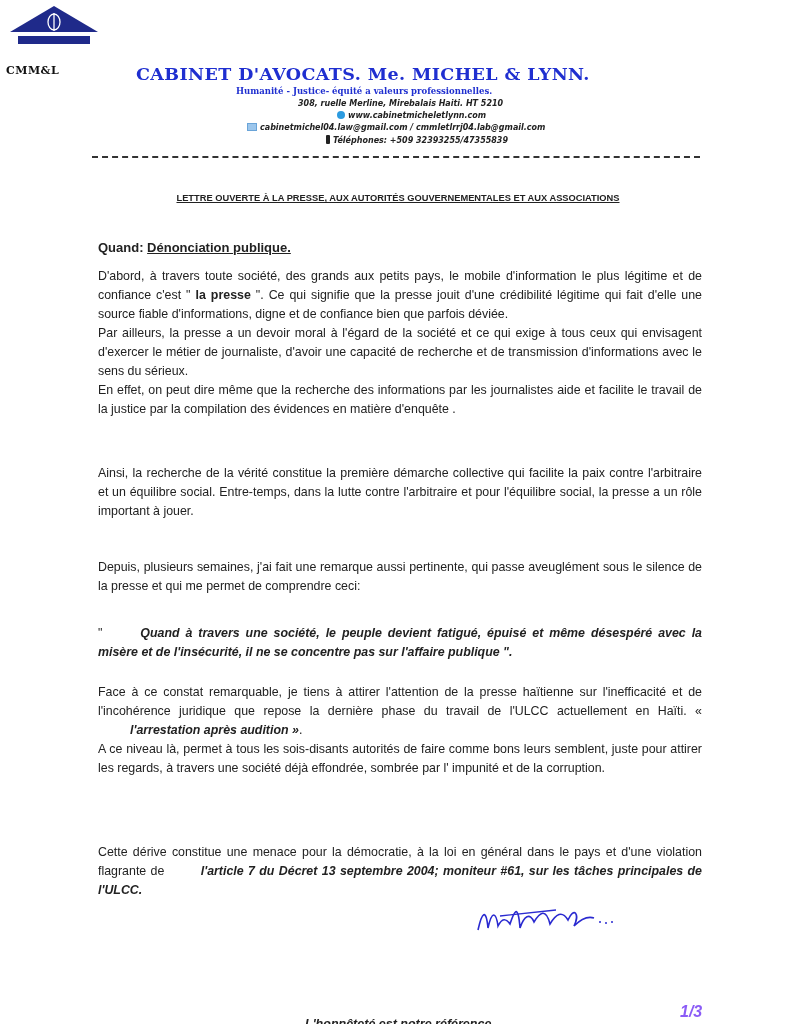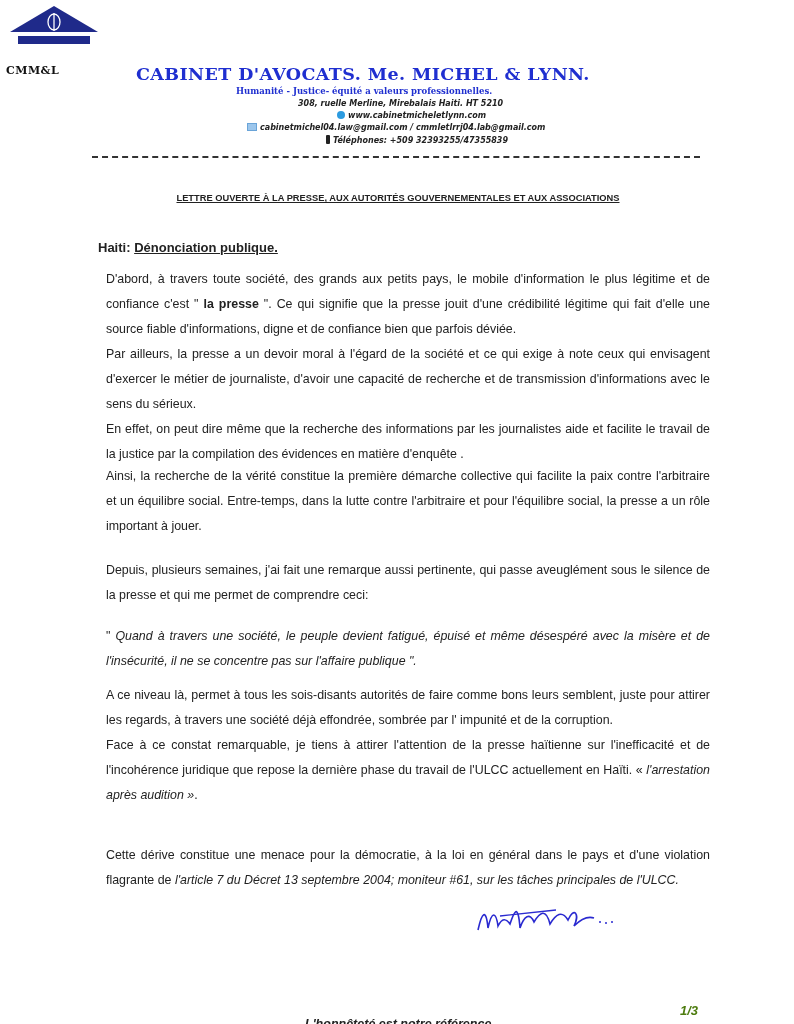--- a/index.html
+++ b/index.html
@@ -29,36 +29,36 @@
   .rule { position: absolute; left: 92px; top: 156px; width: 608px; height: 0;
           border-top: 2px dashed #333; }
 
   .headline { position: absolute; left: 120px; top: 191px; width: 556px; text-align: center;
               font-size: 9.3px; font-weight: bold; text-decoration: underline; line-height: 14px;
               color: #222; }
 
   .subject { position: absolute; left: 98px; top: 240px; font-size: 13px; font-weight: bold; color: #222; }
   .subject .u { text-decoration: underline; }
 
-  .body { position: absolute; left: 106px; width: 604px; font-size: 12.4px; line-height: 25px;
+  .body { position: absolute; left: 98px; width: 604px; font-size: 12.4px; line-height: 19px;
           text-align: justify; color: #222; }
   .body p { margin: 0; }
   .b { font-weight: bold; }
-  .bi { font-weight: normal; font-style: italic; }
+  .bi { font-weight: bold; font-style: italic; margin-left: 32px; }
 
   .flag { display: inline-block; width: 13px; height: 10px; vertical-align: -1px;
           background: linear-gradient(#1f3fbf 50%, #d0213b 50%); position: relative; }
   .flag::after { content: ""; position: absolute; left: 4px; top: 3px; width: 5px; height: 4px; background: #fff; }
 
   .signature { position: absolute; left: 470px; top: 898px; width: 150px; height: 40px; }
 
   .footer-motto { position: absolute; left: 305px; top: 973px; font-size: 12.5px; font-style: italic;
                   font-weight: bold; color: #222; margin-top: 44px; }
-  .page-num { position: absolute; left: 680px; top: 1003px; font-size: 13px; font-style: italic;
-              font-weight: bold; color: #4d7c0f; }
+  .page-num { position: absolute; left: 680px; top: 1003px; font-size: 16px; font-style: italic;
+              font-weight: bold; color: #8b5cf6; }
 </style>
 </head>
 <body>
 
 <svg class="logo" viewBox="0 0 92 44">
   <polygon points="2,28 46,2 90,28" fill="#1f2a8a"></polygon>
   <rect x="10" y="32" width="72" height="8" fill="#1f2a8a"></rect>
   <ellipse cx="46" cy="18" rx="6" ry="8" fill="none" stroke="#ffffff" stroke-width="1.3"></ellipse>
   <line x1="46" y1="9" x2="46" y2="27" stroke="#ffffff" stroke-width="1.3"></line>
 </svg>
@@ -77,44 +77,44 @@
   <span class="ic ic-phone"></span><span>Téléphones: +509 32393255/47355839</span>
 </div>
 
 <div class="rule"></div>
 
 <div class="headline">
   <div>LETTRE OUVERTE À LA PRESSE,  AUX AUTORITÉS GOUVERNEMENTALES ET AUX ASSOCIATIONS</div>
 </div>
 
 <div class="subject">
-  <span>Haiti: </span><span class="u">Dénonciation publique.</span>
+  <span>Quand: </span><span class="u">Dénonciation publique.</span>
 </div>
 
 <div class="body" style="top:267px;">
   <p><span>D'abord, à travers toute société, des grands aux petits pays, le mobile d'information le plus légitime et de confiance c'est  " </span><span class="b">la presse</span><span> ". Ce qui signifie que la presse jouit d'une crédibilité légitime qui fait d'elle une source fiable d'informations, digne et de confiance bien que parfois déviée.</span></p>
-  <p>Par ailleurs, la presse a un devoir moral à l'égard de la société et ce qui exige à note ceux qui envisagent d'exercer le métier de journaliste, d'avoir une capacité de recherche et de transmission d'informations avec le sens du sérieux.</p>
+  <p>Par ailleurs, la presse a un devoir moral à l'égard de la société et ce qui exige à tous ceux qui envisagent d'exercer le métier de journaliste, d'avoir une capacité de recherche et de transmission d'informations avec le sens du sérieux.</p>
   <p>En effet, on peut dire même que la recherche des informations par les journalistes aide et facilite le travail de la justice par la compilation des évidences en matière d'enquête .</p>
 </div>
 
 <div class="body" style="top:464px;">
   <p>Ainsi, la recherche de la vérité constitue la première démarche collective qui facilite la paix contre l'arbitraire et un équilibre social. Entre-temps, dans la lutte contre l'arbitraire et pour l'équilibre social, la presse a un rôle important à jouer.</p>
 </div>
 
 <div class="body" style="top:558px;">
   <p>Depuis, plusieurs semaines, j'ai fait une remarque aussi pertinente, qui  passe aveuglément sous le silence de la presse et qui me permet de comprendre ceci:</p>
 </div>
 
 <div class="body" style="top:624px;">
   <p><span>" </span><span class="bi">Quand à travers une société, le peuple devient fatigué, épuisé et même désespéré avec la misère et de l'insécurité, il ne se concentre pas sur l'affaire publique ".</span></p>
 </div>
 
 <div class="body" style="top:683px;">
+  <p><span>Face à ce constat remarquable, je tiens à attirer l'attention de la presse haïtienne sur l'inefficacité et de l'incohérence juridique que repose la dernière phase du travail de  l'ULCC actuellement en Haïti. «  </span><span class="bi">l'arrestation après audition »</span><span>.</span></p>
   <p>A ce niveau là, permet à tous les sois-disants autorités de faire comme bons leurs semblent, juste pour attirer les regards, à travers une société déjà effondrée, sombrée par l' impunité et de la corruption.</p>
-  <p><span>Face à ce constat remarquable, je tiens à attirer l'attention de la presse haïtienne sur l'inefficacité et de l'incohérence juridique que repose la dernière phase du travail de  l'ULCC actuellement en Haïti. «  </span><span class="bi">l'arrestation après audition »</span><span>.</span></p>
 </div>
 
 <div class="body" style="top:843px;">
   <p><span>Cette dérive constitue une menace pour la démocratie, à la loi en général dans le pays et d'une violation flagrante de </span><span class="bi">l'article 7 du Décret 13 septembre 2004; moniteur #61, sur les tâches principales de l'ULCC.</span></p>
 </div>
 
 <svg class="signature" viewBox="0 0 150 40">
   <path d="M8,32 C12,14 16,10 18,30 C22,12 26,14 28,28 C32,20 36,20 40,26 C44,14 48,4 50,30 C54,18 60,14 64,24 C70,14 76,10 80,26 C86,16 92,12 98,22 C104,8 110,16 104,28 C112,20 118,18 124,20" fill="none" stroke="#2a2ad0" stroke-width="1.6"></path>
   <path d="M30,18 L86,12" fill="none" stroke="#2a2ad0" stroke-width="1.3"></path>
   <circle cx="130" cy="24" r="1" fill="#2a2ad0"></circle>

